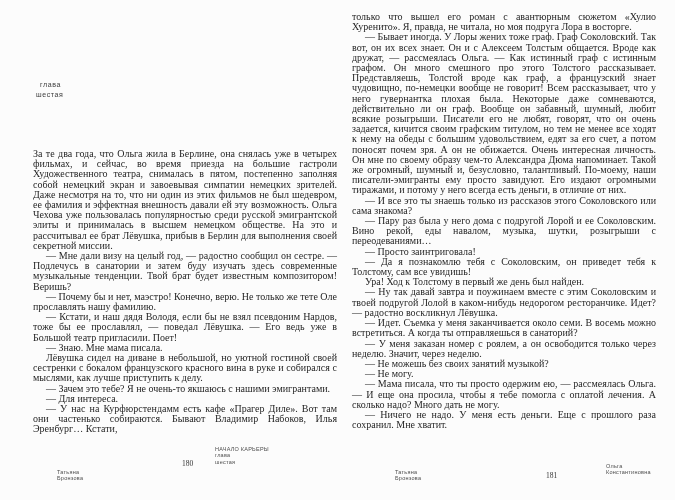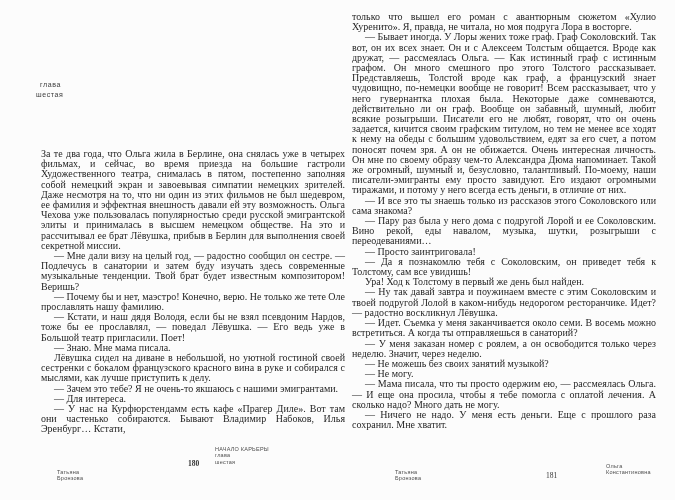--- a/index.html
+++ b/index.html
@@ -13,21 +13,21 @@
   }
   .abs { position:absolute; }
   .page-body {
     text-align:justify;
     font-size:10px;
     line-height:10.2px;
     letter-spacing:0px;
   }
   .page-body p { margin:0; text-indent:13px; }
   .page-body p.first { text-indent:0; }
-  #left-body  { left:41px;  top:149px; width:304px; }
+  #left-body  { left:33px;  top:149px; width:304px; }
   #right-body { left:352px; top:12px;  width:304px; }
 
   .chapter-heading {
     left:36px; top:80px;
     font-family:"Liberation Sans", sans-serif;
     font-size:7px; line-height:9.5px;
     letter-spacing:0.6px;
     color:#3a3a3a;
   }
   .chapter-heading .l1 { padding-left:4px; }
@@ -37,21 +37,21 @@
     font-size:5.5px; line-height:6.3px;
     letter-spacing:0.25px;
     color:#4d4d4d;
   }
   .pagenum {
     font-family:"Liberation Serif", serif;
     font-size:7.5px; line-height:8px;
     color:#333;
   }
   #left-author   { left:57px;  top:469px; }
-  #left-pagenum  { left:188px; top:460px;font-weight:bold; }
+  #left-pagenum  { left:182px; top:460px; }
   #left-running  { left:215px; top:446px; }
   #right-author  { left:395px; top:469px; }
   #right-pagenum { left:546px; top:472px; }
   #right-title   { left:606px; top:463px; }
 </style>
 </head>
 <body>
 
 <div class="abs chapter-heading">
   <div class="l1">глава</div>

